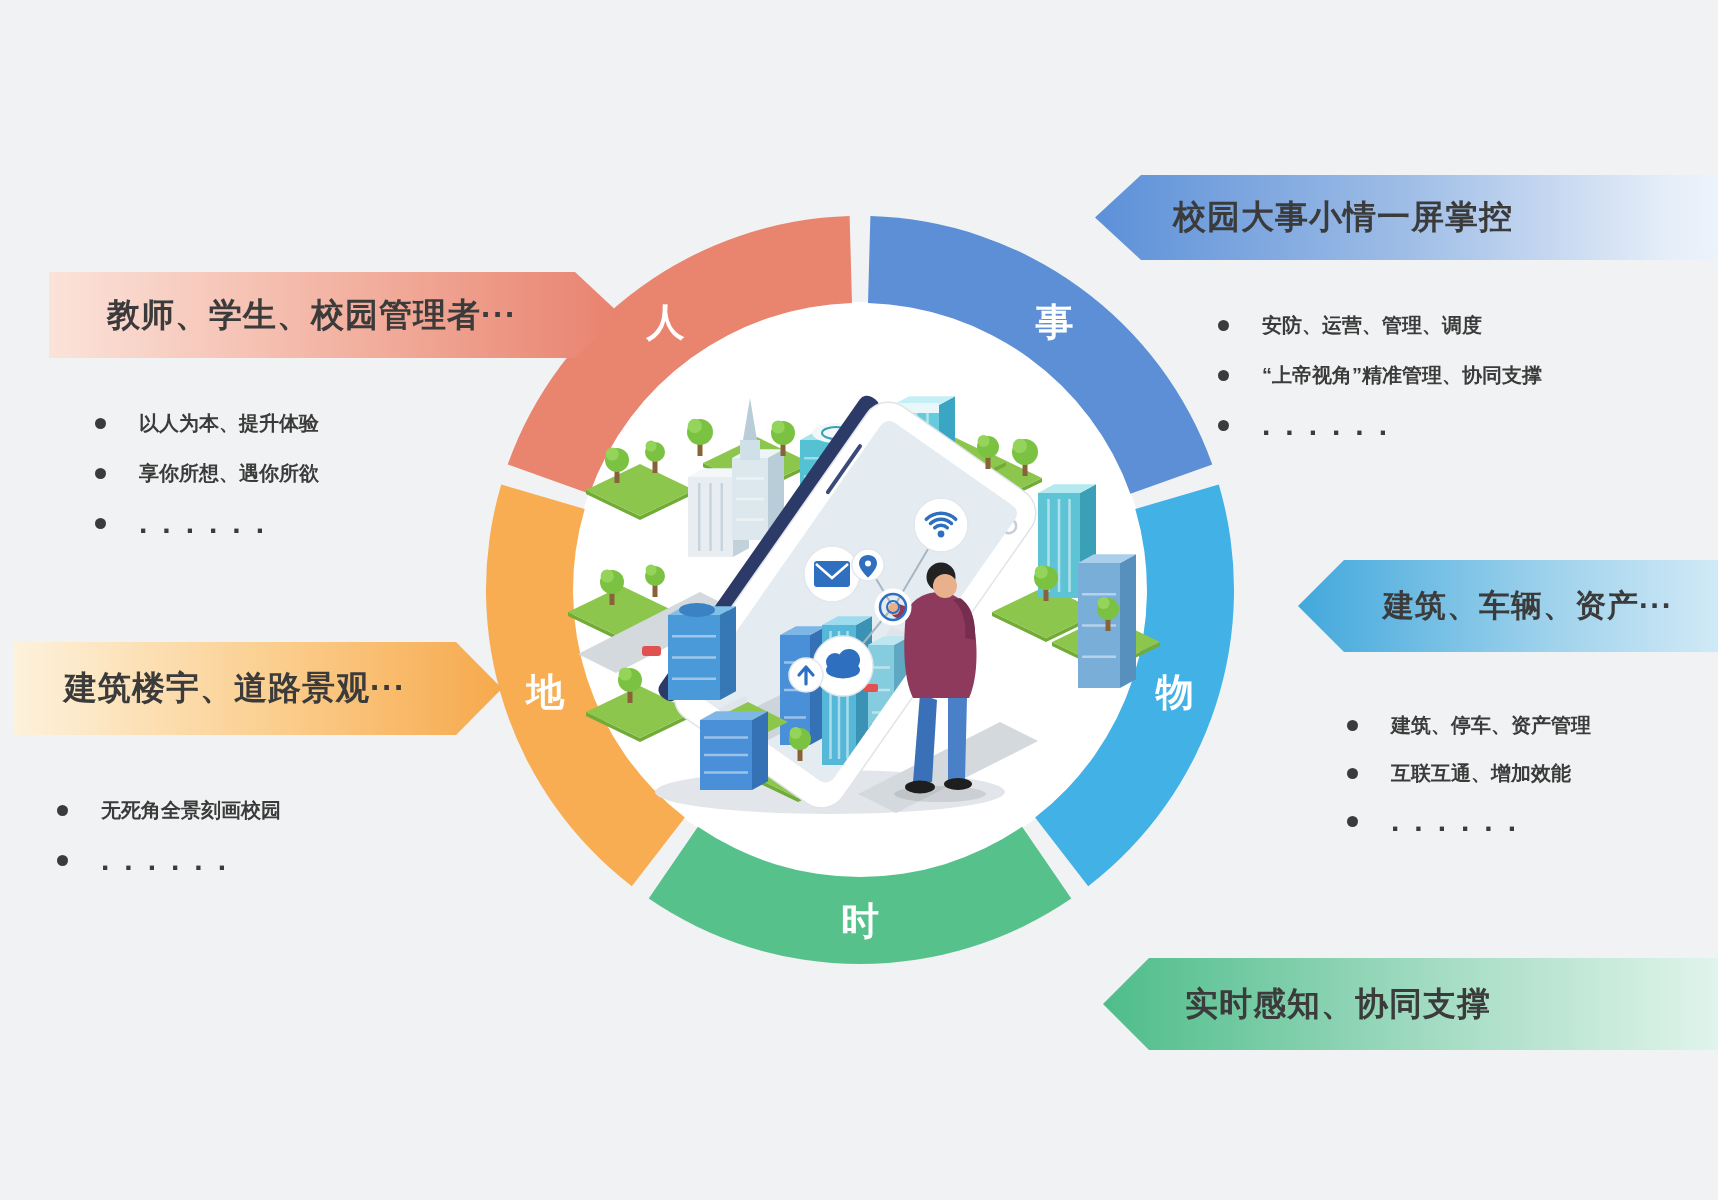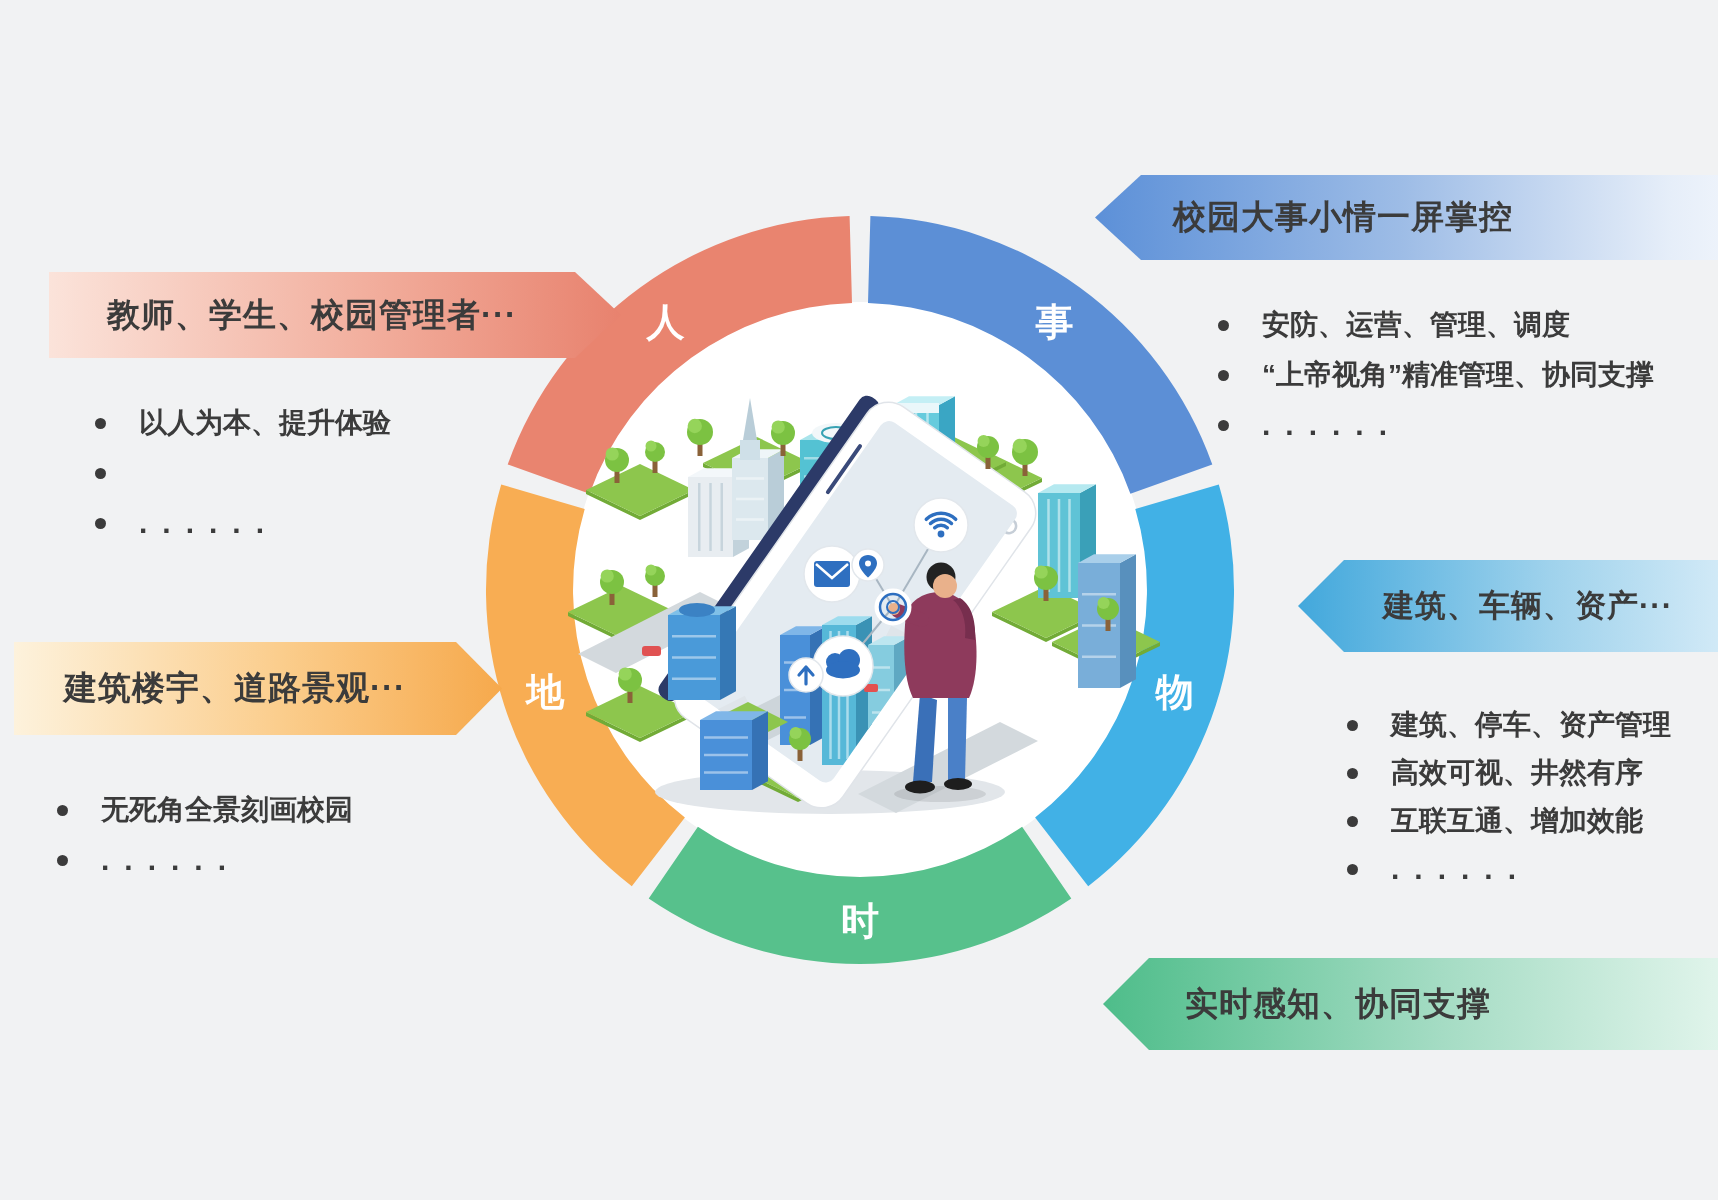--- a/index.html
+++ b/index.html
@@ -32,21 +32,21 @@
     background:linear-gradient(90deg,#42a8dc 0%,#9fd2ec 50%,#eaf5fc 100%);}
   .banner.things .title{font-size:31px;}
   .banner.time{left:1103px;top:958px;width:598px;height:92px;padding-left:82px;
     background:linear-gradient(90deg,#4ebd8a 0%,#a5dcc4 50%,#eefaf4 100%);}
 
   
   .bullets{position:absolute;}
   .brow{display:flex;align-items:center;height:50px;}
   .bullets.compact .brow{height:48px;}
   .bdot{width:11px;height:11px;border-radius:50%;background:#3b3b3b;margin-right:33px;flex:none;}
-  .btxt{font-size:28px;font-weight:bold;color:#3b3b3b;white-space:nowrap;}
+  .btxt{font-size:20px;font-weight:bold;color:#3b3b3b;white-space:nowrap;}
   .btxt.dots{font-size:30px;letter-spacing:15px;}
   .bullets.people-list{left:95px;top:398px;}
   .bullets.affairs-list{left:1218px;top:300px;}
   .bullets.places-list{left:57px;top:785px;}
   .bullets.things-list{left:1347px;top:701px;}
 </style>
 </head>
 <body>
 
 <div id="stage">
@@ -320,20 +320,21 @@
     <span class="title">实时感知、协同支撑</span>
   </div>
 
   <div class="bullets people-list">
     <div class="brow">
         <span class="bdot"></span>
         <span class="btxt">以人为本、提升体验</span>
       </div>
     <div class="brow">
         <span class="bdot"></span>
+        <span class="btxt">享你所想、遇你所欲</span>
       </div>
     <div class="brow">
         <span class="bdot"></span>
         <span class="btxt dots">......</span>
       </div>
   </div>
 
   <div class="bullets affairs-list">
     <div class="brow">
         <span class="bdot"></span>
@@ -360,24 +361,20 @@
       </div>
   </div>
 
   <div class="bullets things-list compact">
     <div class="brow">
         <span class="bdot"></span>
         <span class="btxt">建筑、停车、资产管理</span>
       </div>
     <div class="brow">
         <span class="bdot"></span>
-        <span class="btxt">高效可视、井然有序</span>
-      </div>
-    <div class="brow">
-        <span class="bdot"></span>
         <span class="btxt">互联互通、增加效能</span>
       </div>
     <div class="brow">
         <span class="bdot"></span>
         <span class="btxt dots">......</span>
       </div>
   </div>
 
 </div>
 

